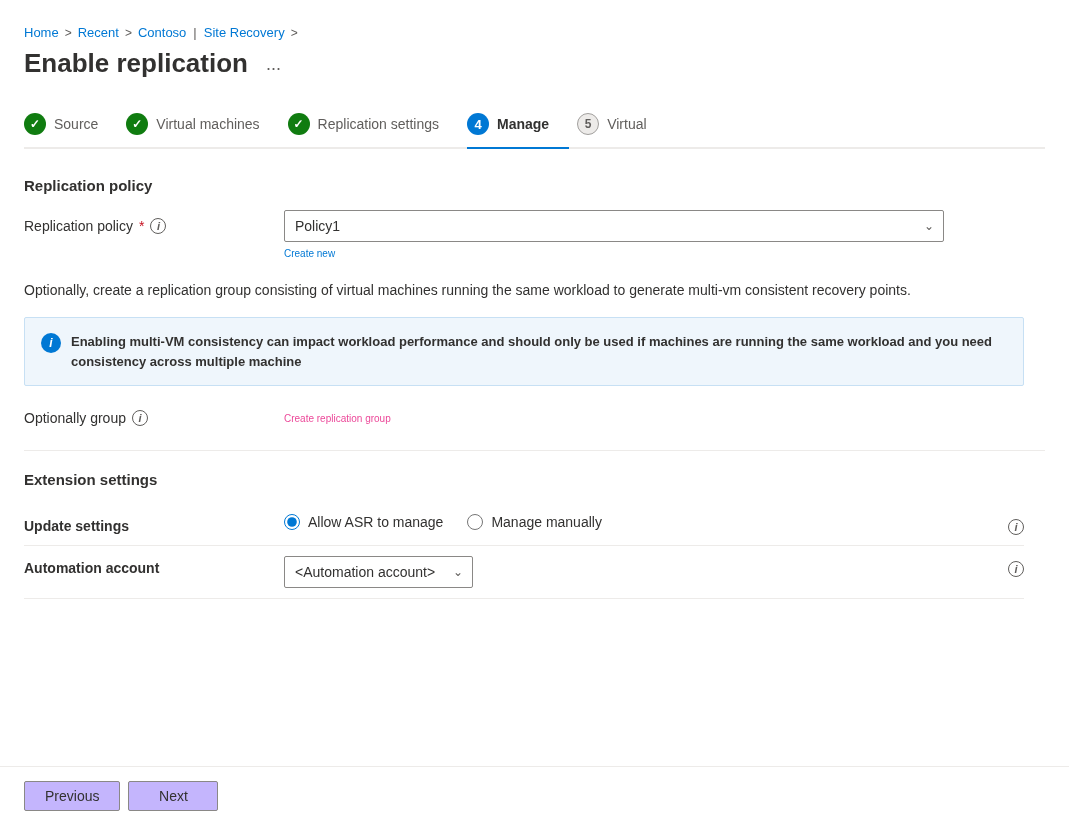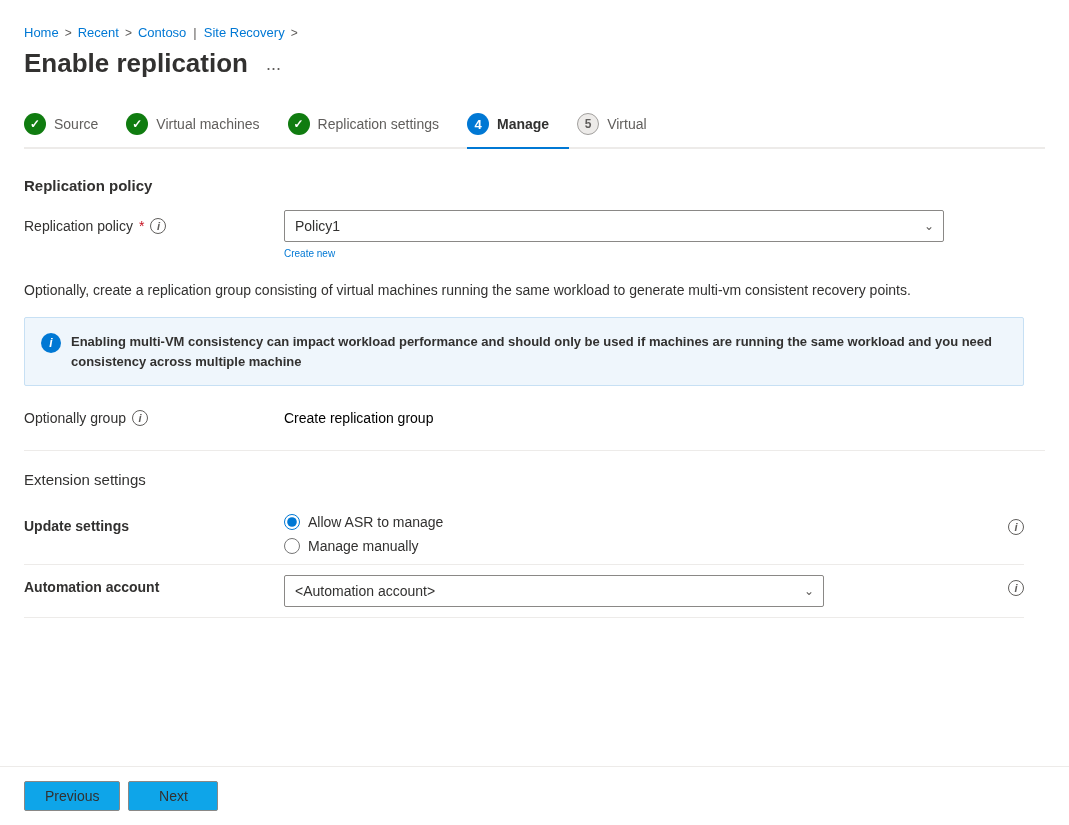--- a/index.html
+++ b/index.html
@@ -252,37 +252,37 @@
     }
     .replication-group-label {
       min-width: 260px;
       font-size: 14px;
       color: #323130;
       display: flex;
       align-items: center;
       gap: 6px;
     }
     .create-group-link {
-      color: #000000;
+      color: #ec4899;
       text-decoration: none;
-      font-size: 14px;
+      font-size: 10px;
       cursor: pointer;
     }
 
     
     .divider {
       border: none;
       border-top: 1px solid #edebe9;
       margin: 8px 0 20px 0;
     }
 
     
     .ext-section-title {
       font-size: 15px;
-      font-weight: 400;
+      font-weight: 700;
       color: #323130;
       margin-bottom: 16px;
     }
 
     
     .settings-table {
       width: 100%;
       max-width: 1000px;
     }
     .settings-row {
@@ -294,22 +294,22 @@
     .settings-row-label {
       min-width: 260px;
       font-weight: 600;
       font-size: 14px;
       color: #323130;
       padding-top: 4px;
     }
     .settings-row-content {
       flex: 1;
       display: flex;
-      flex-direction: column;
-      gap: 8px;
+      flex-direction: row;
+      gap: 24px;
     }
     .radio-option {
       display: flex;
       align-items: center;
       gap: 8px;
       cursor: pointer;
     }
     .radio-input {
       width: 16px;
       height: 16px;
@@ -335,21 +335,21 @@
       width: 1069px;
       background: #fff;
       border-top: 1px solid #edebe9;
       padding: 14px 24px;
       display: flex;
       gap: 8px;
     }
     .footer-btn {
       padding: 6px 20px;
       border: 1px solid #8a8886;
-      background: #0ea5e9;
+      background: #c4b5fd;
       color: #323130;
       font-size: 14px;
       cursor: pointer;
       border-radius: 2px;
       min-width: 90px;
     }
 
     .main-content {
       padding-bottom: 80px;
     }

